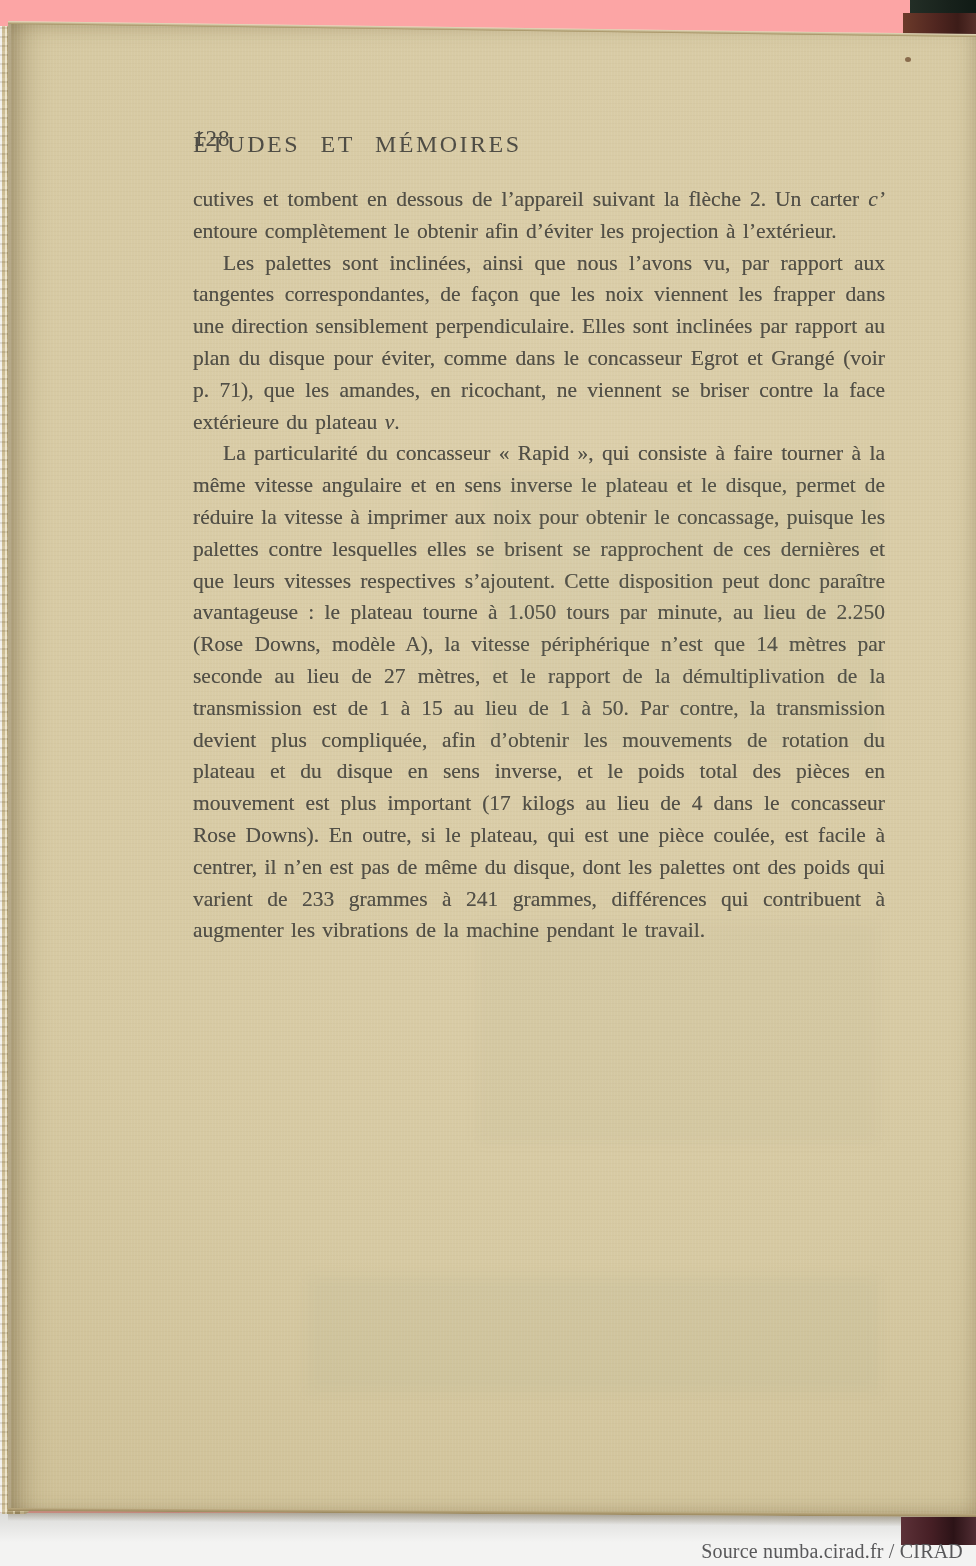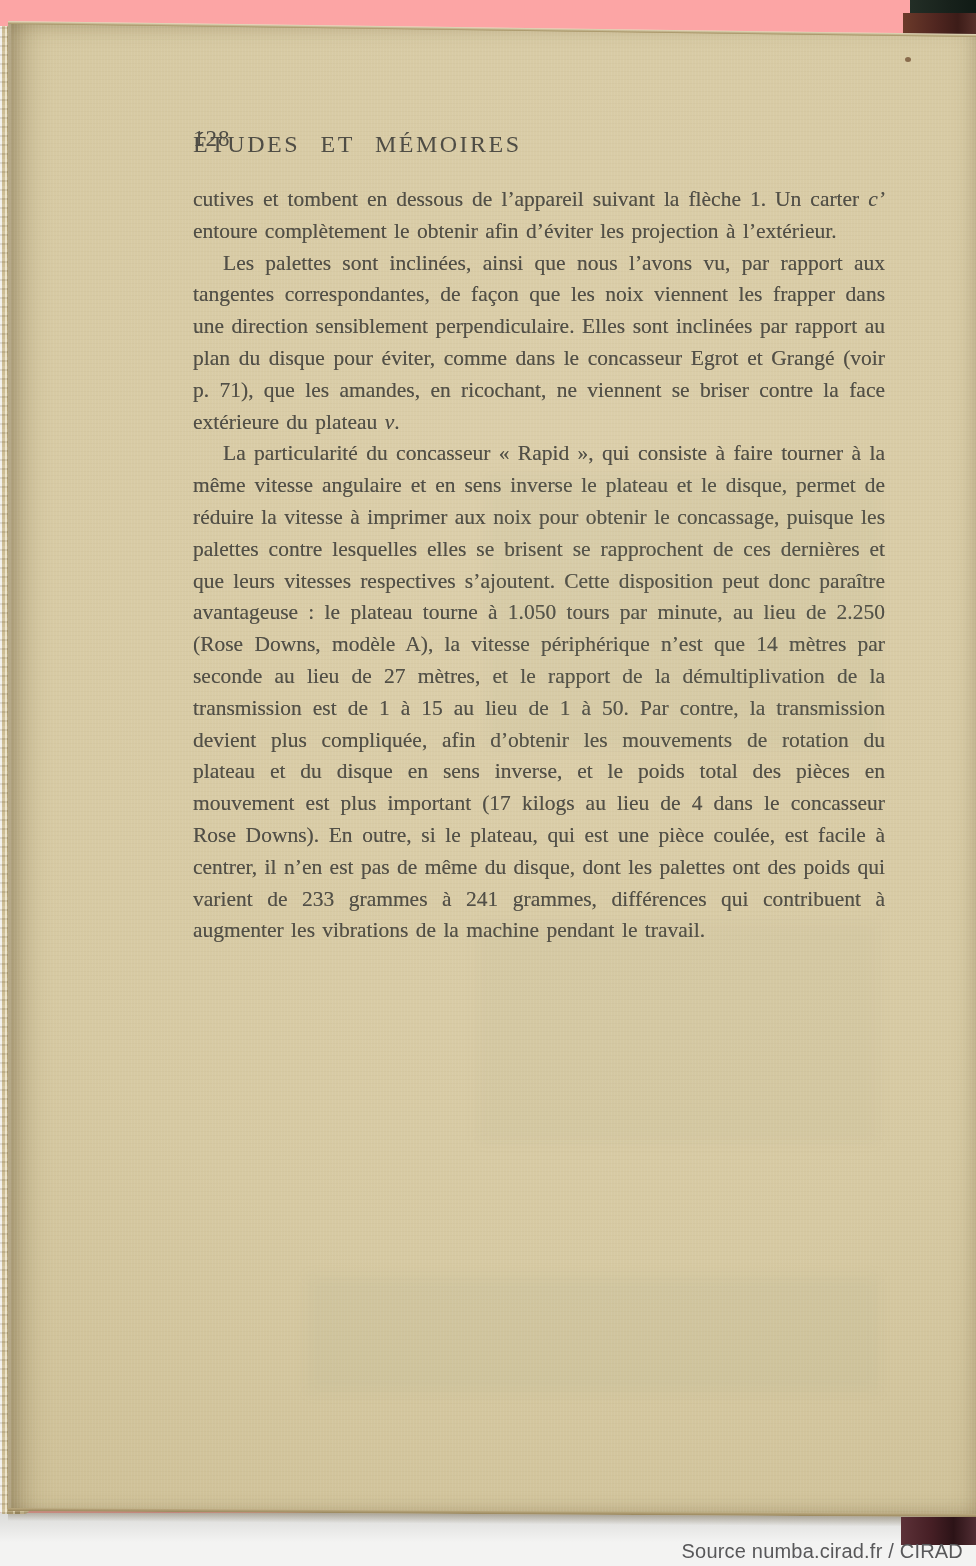--- a/index.html
+++ b/index.html
@@ -96,21 +96,21 @@
   .ghost.g2{left:300px;top:1255px;width:570px;height:115px;background:rgba(148,154,124,.07);}
   .ghost.g3{left:470px;top:900px;width:400px;height:220px;background:rgba(140,150,120,.045);}
 
   
   .bottom-strip{
     position:absolute;left:0;top:1513px;width:976px;height:53px;z-index:1;
     background:linear-gradient(180deg,#dbdbd9 0%,#f3f3f2 55%);
   }
   .watermark{
     position:absolute;right:13px;top:1540px;z-index:7;
-    font-family:Liberation Sans, sans-serif;
+    font-family:Liberation Serif, serif;
     font-size:20px;color:#58585a;letter-spacing:.2px;
   }
 </style>
 </head>
 <body>
 
 <div class="scene">
 
   <div class="bottom-strip"></div>
   <div class="under-shadow"></div>
@@ -118,21 +118,21 @@
   <div class="cover-tr-dark"></div>
   <div class="cover-tr-maroon"></div>
   <div class="cover-br"></div>
 
   <div class="fore-edge"></div>
 
   <div class="page">
     <div class="page-number">128</div>
     <div class="running-title">ÉTUDES ET MÉMOIRES</div>
     <div class="body-text">
-        <p class=""><span>cutives et tombent en dessous de l’appareil suivant la flèche 1. Un carter </span><span class="it">c’</span><span> entoure complètement le obtenir afin d’éviter les projection à l’extérieur.</span></p>
+        <p class=""><span>cutives et tombent en dessous de l’appareil suivant la flèche 2. Un carter </span><span class="it">c’</span><span> entoure complètement le obtenir afin d’éviter les projection à l’extérieur.</span></p>
         <p class="indent"><span>Les palettes sont inclinées, ainsi que nous l’avons vu, par rapport aux tangentes correspondantes, de façon que les noix viennent les frapper dans une direction sensiblement perpendiculaire. Elles sont inclinées par rapport au plan du disque pour éviter, comme dans le concasseur Egrot et Grangé (voir p. 71), que les amandes, en ricochant, ne viennent se briser contre la face extérieure du plateau </span><span class="it">v</span><span>.</span></p>
         <p class="indent"><span>La particularité du concasseur « Rapid », qui consiste à faire tourner à la même vitesse angulaire et en sens inverse le plateau et le disque, permet de réduire la vitesse à imprimer aux noix pour obtenir le concassage, puisque les palettes contre lesquelles elles se brisent se rapprochent de ces dernières et que leurs vitesses respectives s’ajoutent. Cette disposition peut donc paraître avantageuse : le plateau tourne à 1.050 tours par minute, au lieu de 2.250 (Rose Downs, modèle A), la vitesse périphérique n’est que 14 mètres par seconde au lieu de 27 mètres, et le rapport de la démultiplivation de la transmission est de 1 à 15 au lieu de 1 à 50. Par contre, la transmission devient plus compliquée, afin d’obtenir les mouvements de rotation du plateau et du disque en sens inverse, et le poids total des pièces en mouvement est plus important (17 kilogs au lieu de 4 dans le concasseur Rose Downs). En outre, si le plateau, qui est une pièce coulée, est facile à centrer, il n’en est pas de même du disque, dont les palettes ont des poids qui varient de 233 grammes à 241 grammes, différences qui contribuent à augmenter les vibrations de la machine pendant le travail.</span></p>
       </div>
     <div class="ghost g1"></div>
     <div class="ghost g2"></div>
     <div class="ghost g3"></div>
   </div>
 
   <div class="edge-line-top"></div>
   <div class="edge-line-bottom"></div>

